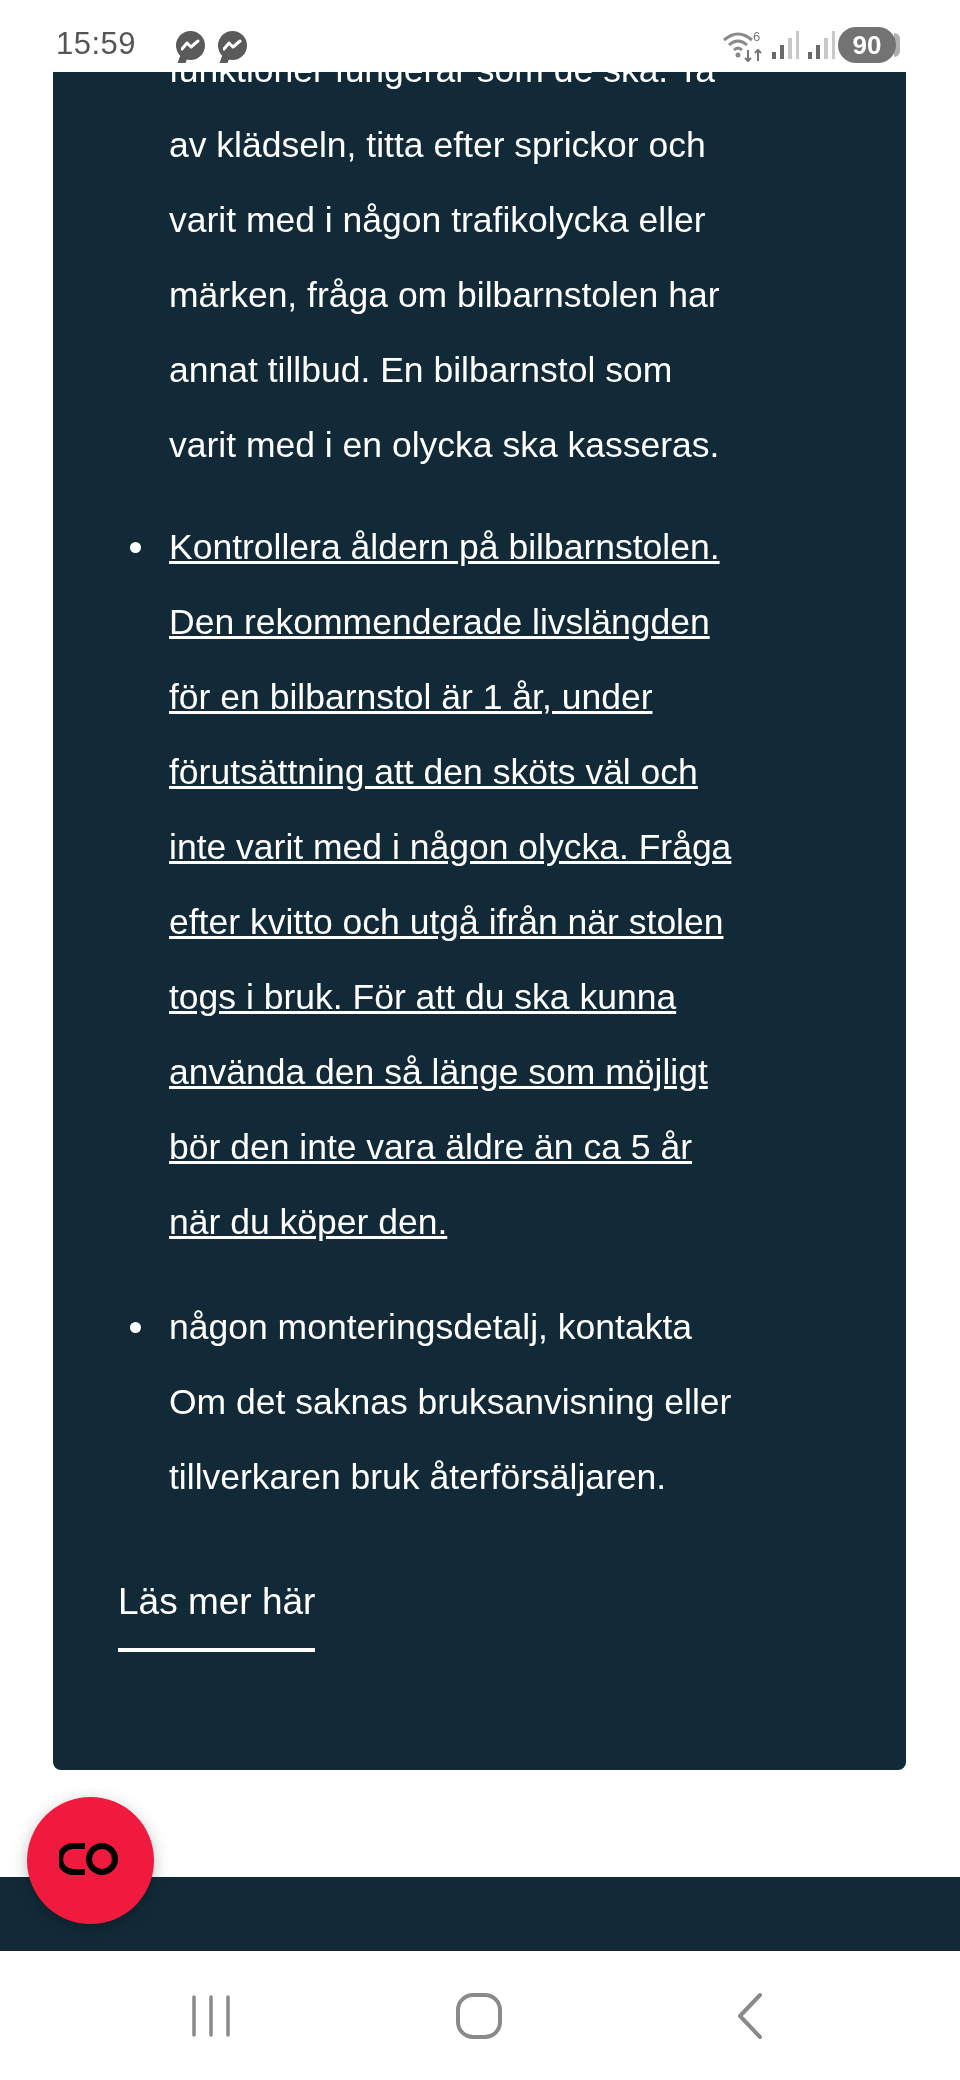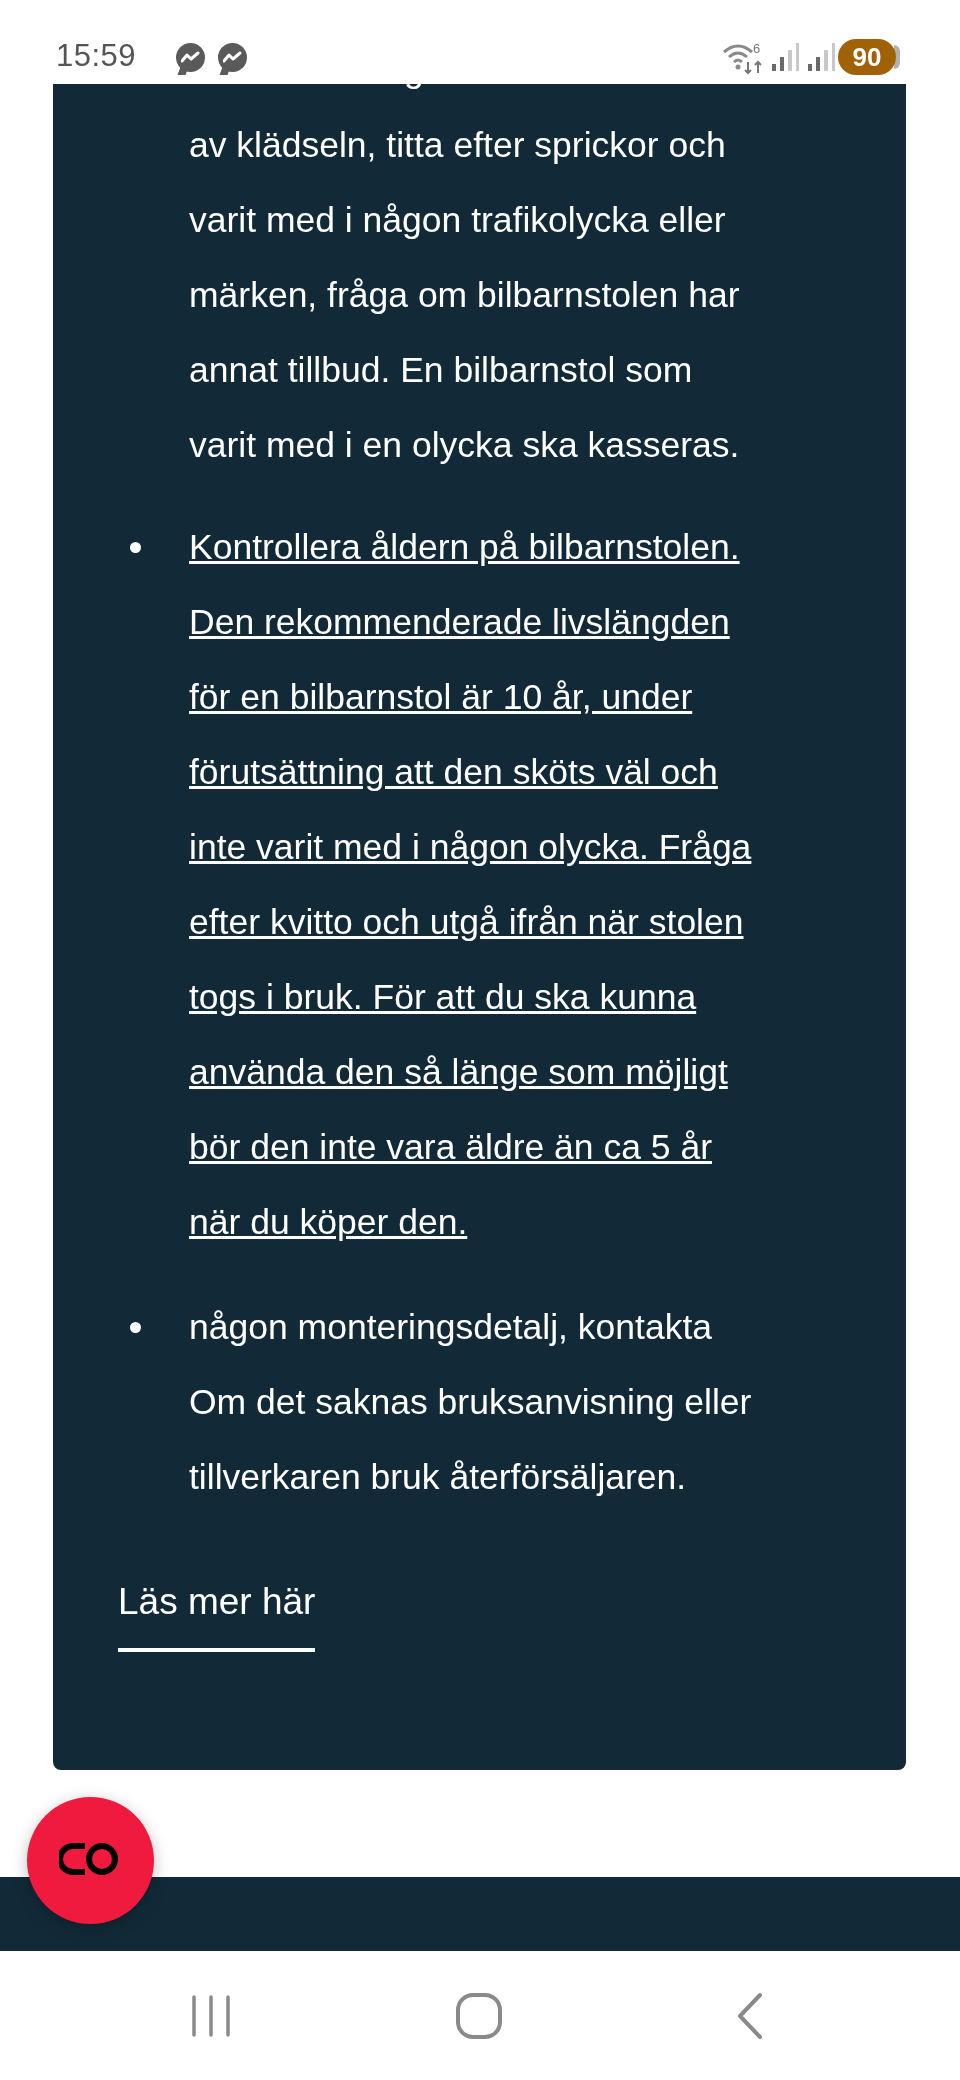--- a/index.html
+++ b/index.html
@@ -1,32 +1,32 @@
 <!DOCTYPE html>
 <html><head>
 <meta charset="utf-8">
 <style>
   * { box-sizing: border-box; margin: 0; padding: 0; }
   html, body { width: 960px; height: 2080px; background: #ffffff; overflow: hidden; }
   body { position: relative; font-family: "Liberation Sans", "DejaVu Sans", sans-serif; }
 
   
-  .status-bar { position: absolute; top: 12px; left: 0; width: 960px; height: 72px; background: #ffffff; z-index: 5; }
+  .status-bar { position: absolute; top: 0; left: 0; width: 960px; height: 72px; background: #ffffff; z-index: 5; }
   .status-time { position: absolute; left: 56px; top: 26px; font-size: 31px; color: #555555; letter-spacing: 0.5px; }
   .msg-icon { position: absolute; top: 31px; width: 29px; height: 29px; border-radius: 50%; background: #5a5a5a; }
   .msg-icon::after { content: ""; position: absolute; left: 3px; bottom: -3px; width: 8px; height: 8px; background: #5a5a5a; transform: skewX(-20deg); }
   .msg-icon svg { position: absolute; left: 5px; top: 8px; z-index: 1; }
   .wifi { position: absolute; left: 722px; top: 28px; }
   .sig { position: absolute; top: 30px; }
-  .battery { position: absolute; left: 838px; top: 27px; width: 58px; height: 36px; border-radius: 18px; background: #a16207; color: #ffffff; font-weight: bold; font-size: 26px; text-align: center; line-height: 36px; }
+  .battery { position: absolute; left: 838px; top: 27px; width: 58px; height: 36px; border-radius: 18px; background: #737373; color: #ffffff; font-weight: bold; font-size: 26px; text-align: center; line-height: 36px; }
   .battery::after { content: ""; position: absolute; right: -4px; top: 6px; width: 6px; height: 24px; border-radius: 0 12px 12px 0; background: #b0b0b0; z-index: -1; }
 
   
   .panel { position: absolute; left: 53px; top: 20px; width: 853px; height: 1750px; background: #122a38; border-radius: 8px; overflow: hidden; }
-  .panel-text { position: absolute; left: 136px; width: 720px; color: #ffffff; font-size: 35.5px; line-height: 75px; }
+  .panel-text { position: absolute; left: 116px; width: 720px; color: #ffffff; font-size: 35.5px; line-height: 75px; }
   .line { display: block; white-space: nowrap; height: 75px; }
   .bullet { position: absolute; left: 77px; width: 11px; height: 11px; border-radius: 50%; background: #ffffff; }
   .read-more { position: absolute; left: 65px; top: 1554px; color: #ffffff; font-size: 37px; line-height: 56px; text-decoration: none; white-space: nowrap; border-bottom: 4px solid #ffffff; padding-bottom: 18px; }
 
   
   .footer-band { position: absolute; left: 0; top: 1877px; width: 960px; height: 74px; background: #122a38; }
 
   
   .fab { position: absolute; left: 27px; top: 1797px; width: 127px; height: 127px; border-radius: 50%; background: #ef1a3d; box-shadow: 0 4px 16px rgba(0,0,0,0.25); z-index: 4; }
   .fab svg { position: absolute; left: 32px; top: 44px; }
@@ -89,21 +89,21 @@
     <span class="line">varit med i någon trafikolycka eller</span>
     <span class="line">märken, fråga om bilbarnstolen har</span>
     <span class="line">annat tillbud. En bilbarnstol som</span>
     <span class="line">varit med i en olycka ska kasseras.</span>
   </div>
 
   <span class="bullet" style="top: 522px;"></span>
   <div class="panel-text" style="top: 490px; text-decoration: underline;">
     <span class="line">Kontrollera åldern på bilbarnstolen.</span>
     <span class="line">Den rekommenderade livslängden</span>
-    <span class="line">för en bilbarnstol är 10 år, under</span>
+    <span class="line">för en bilbarnstol är 1 år, under</span>
     <span class="line">förutsättning att den sköts väl och</span>
     <span class="line">inte varit med i någon olycka. Fråga</span>
     <span class="line">efter kvitto och utgå ifrån när stolen</span>
     <span class="line">togs i bruk. För att du ska kunna</span>
     <span class="line">använda den så länge som möjligt</span>
     <span class="line">bör den inte vara äldre än ca 5 år</span>
     <span class="line">när du köper den.</span>
   </div>
 
   <span class="bullet" style="top: 1302px;"></span>

